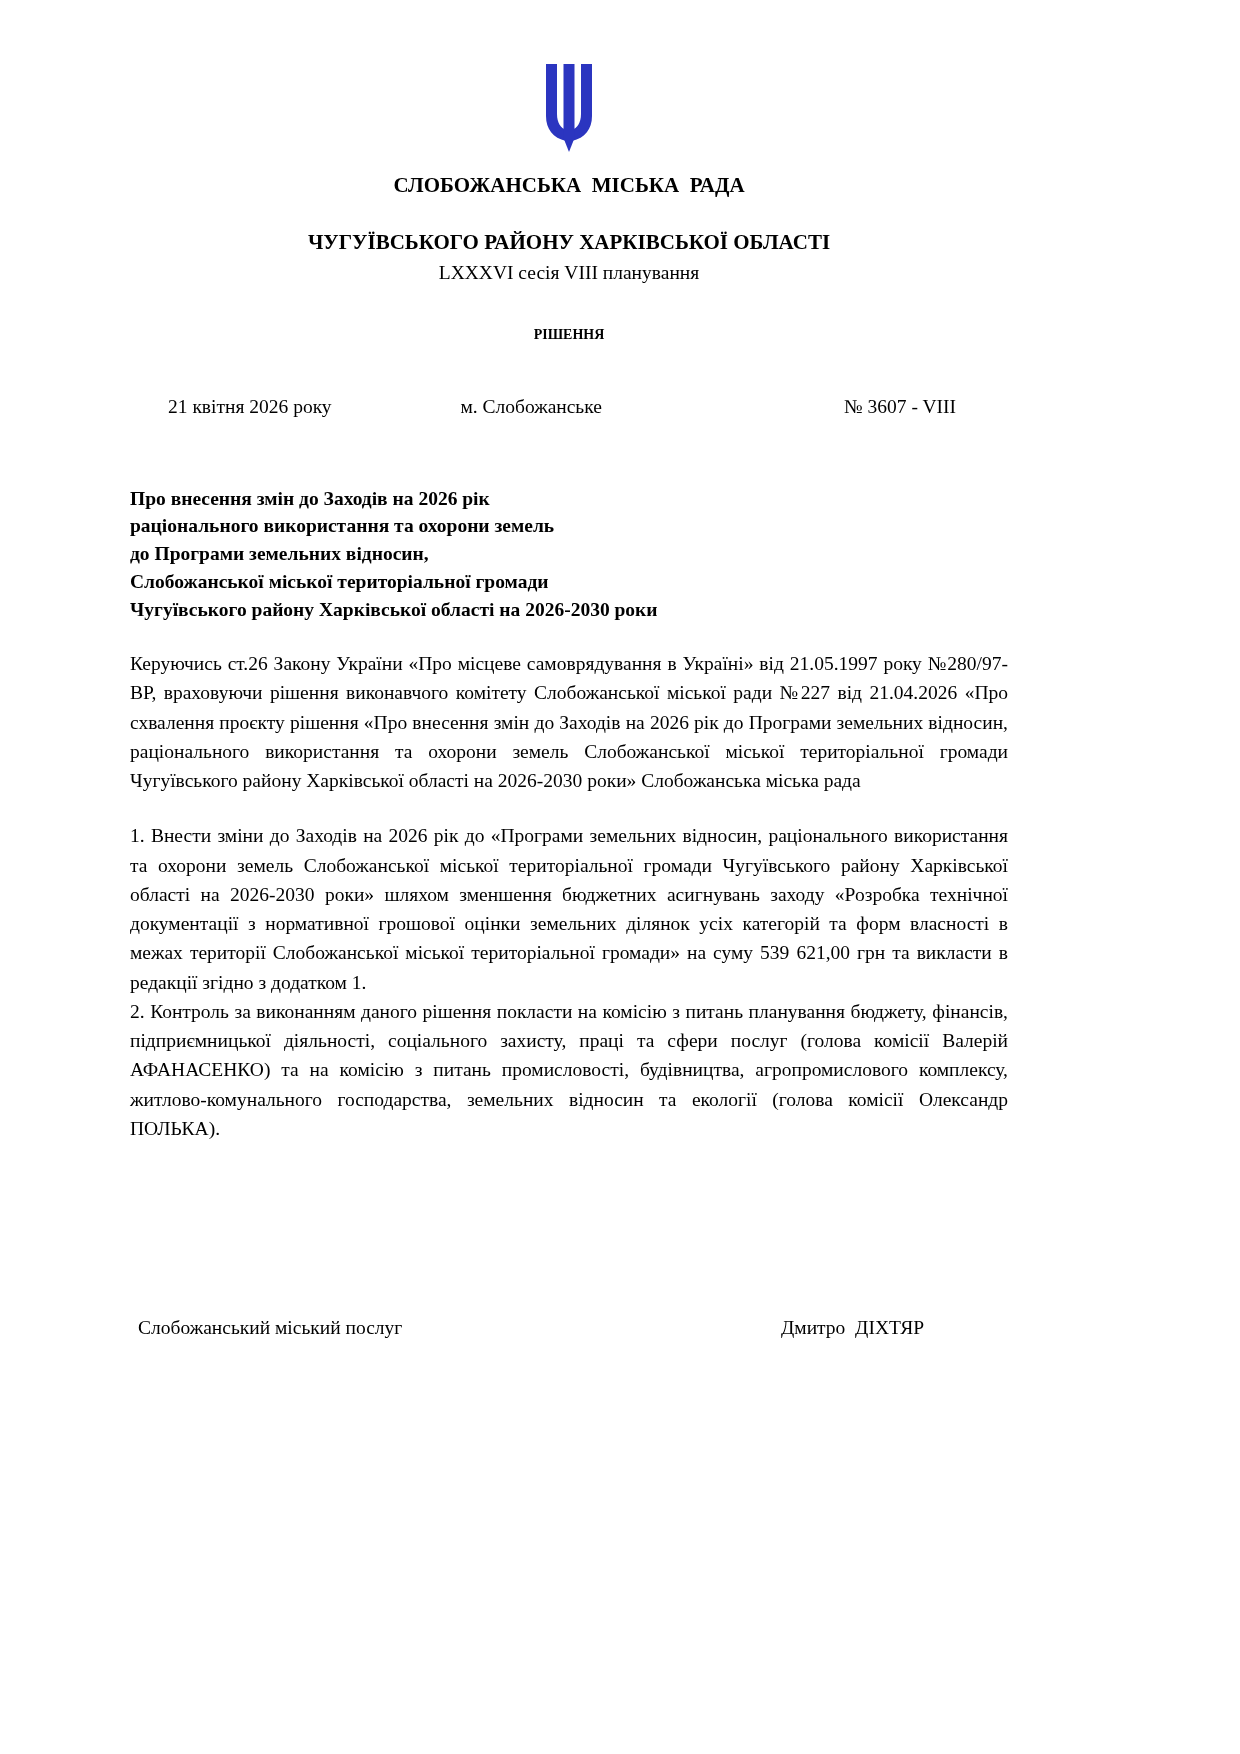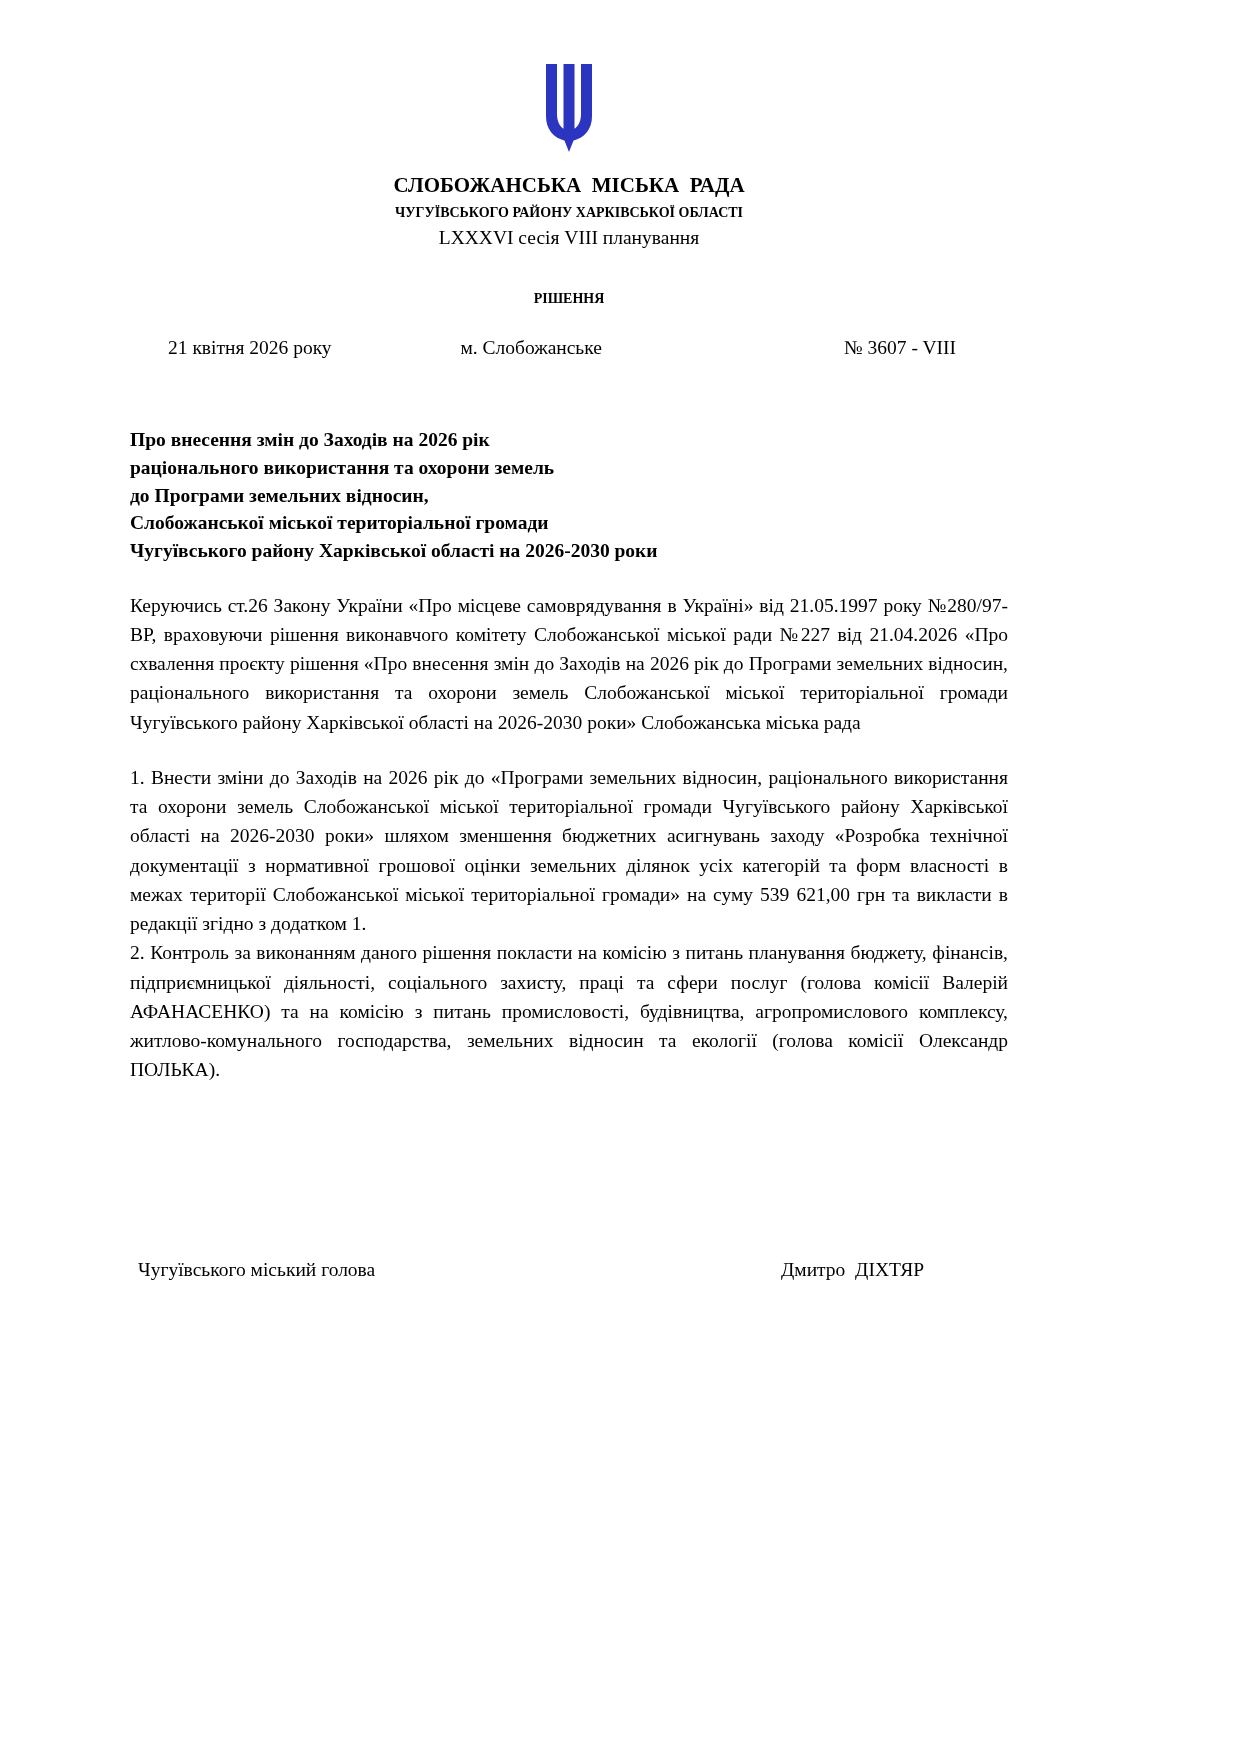--- a/index.html
+++ b/index.html
@@ -28,34 +28,35 @@
     display: inline-block;
   }
   .org1 {
     font-weight: bold;
     font-size: 21px;
     white-space: pre-wrap;
     margin-top: 4px;
   }
   .org2 {
     font-weight: bold;
-    font-size: 14px;
+    font-size: 21px;
+    margin-top: 25px;
   }
   .session {
     font-size: 19.5px;
   }
   .doctype {
     font-weight: bold;
     font-size: 14px;
     text-align: center;
     margin-top: 36px;
   }
   .meta {
     display: flex;
-    margin-top: 24px;
+    margin-top: 47px;
     gap: 44px;
   }
   .meta .date { flex: 1.1; text-align: left; padding-left: 38px; }
   .meta .place { flex: 1; text-align: left; }
   .meta .num { flex: 1; text-align: right; padding-right: 52px; }
   .subject {
     margin-top: 64px;
     font-weight: bold;
     line-height: 1.42;
   }
@@ -120,17 +121,17 @@
 
   <div class="preamble">Керуючись ст.26 Закону України «Про місцеве самоврядування в Україні» від 21.05.1997 року №280/97-ВР, враховуючи рішення виконавчого комітету Слобожанської міської ради №227 від 21.04.2026 «Про схвалення проєкту рішення «Про внесення змін до Заходів на 2026 рік до Програми земельних відносин, раціонального використання та охорони земель Слобожанської міської територіальної громади Чугуївського району Харківської області на 2026-2030 роки» Слобожанська міська рада</div>
 
 
   <div class="items">
     <p>1. Внести зміни до Заходів на 2026 рік до «Програми земельних відносин, раціонального використання та охорони земель Слобожанської міської територіальної громади Чугуївського району Харківської області на 2026-2030 роки» шляхом зменшення бюджетних асигнувань заходу «Розробка технічної документації з нормативної грошової оцінки земельних ділянок усіх категорій та форм власності в межах території Слобожанської міської територіальної громади» на суму 539 621,00 грн та викласти в редакції згідно з додатком 1.</p>
     <p>2. Контроль за виконанням даного рішення покласти  на  комісію з питань планування бюджету, фінансів, підприємницької діяльності, соціального захисту, праці та сфери послуг (голова комісії Валерій АФАНАСЕНКО) та на комісію з питань промисловості, будівництва, агропромислового комплексу,  житлово-комунального господарства, земельних відносин та екології (голова комісії Олександр ПОЛЬКА).</p>
   </div>
 
   <div class="signature">
-    <span class="title">Чугуївського міський голова</span>
+    <span class="title">Слобожанський міський послуг</span>
     <span class="name">Дмитро  ДІХТЯР</span>
   </div>
 
 </div>
 
 </body></html>

